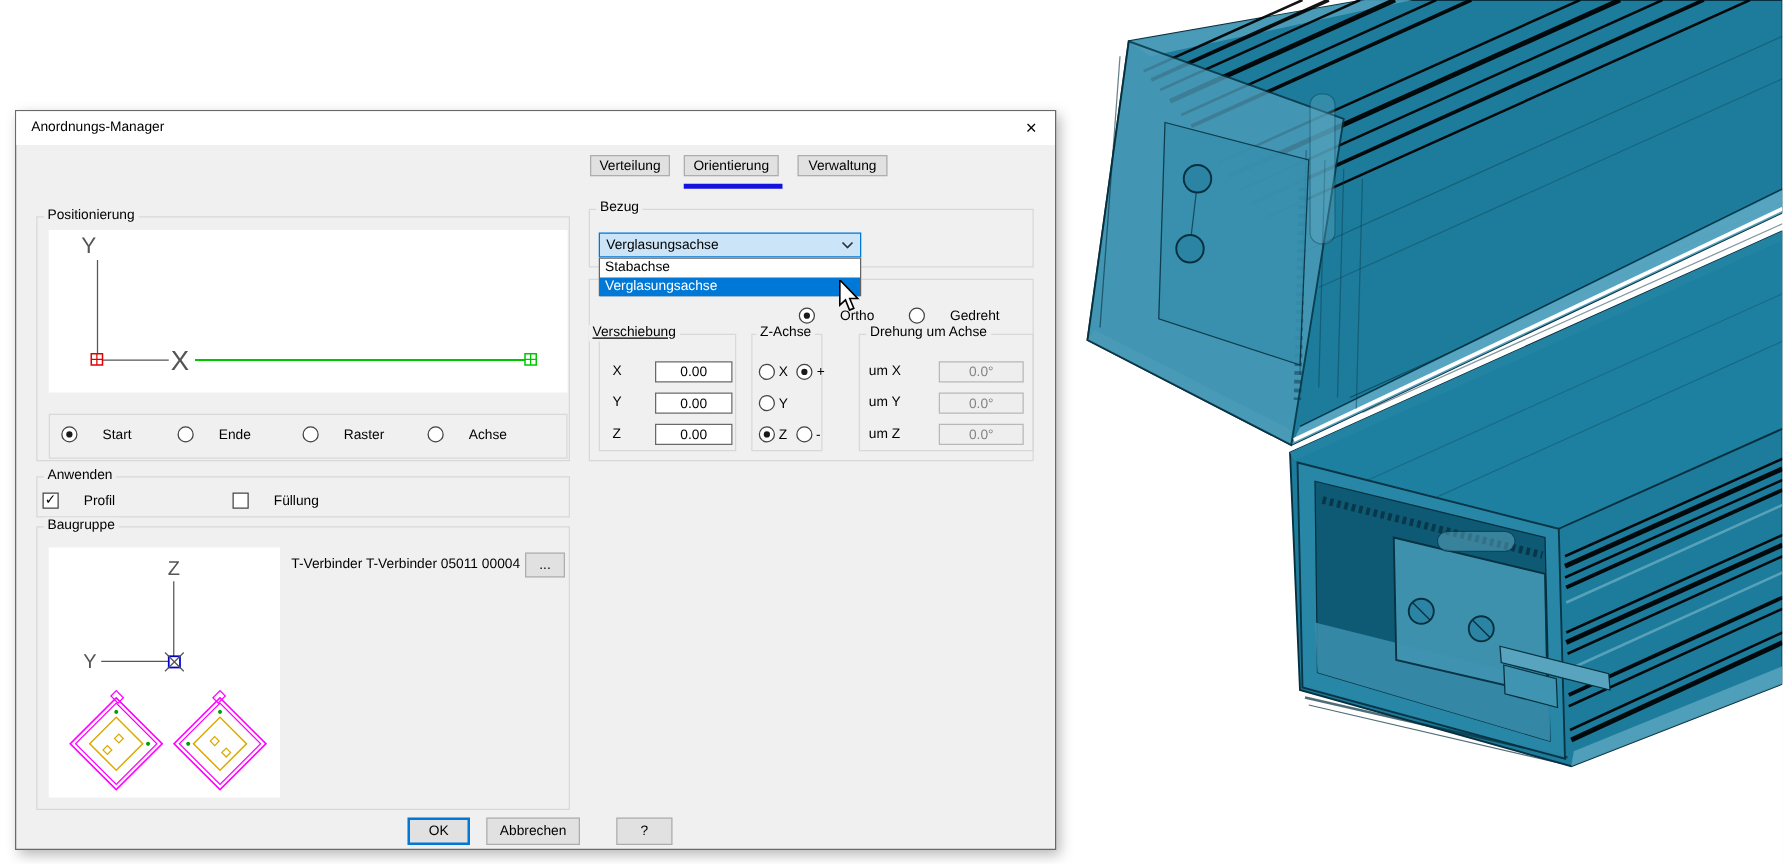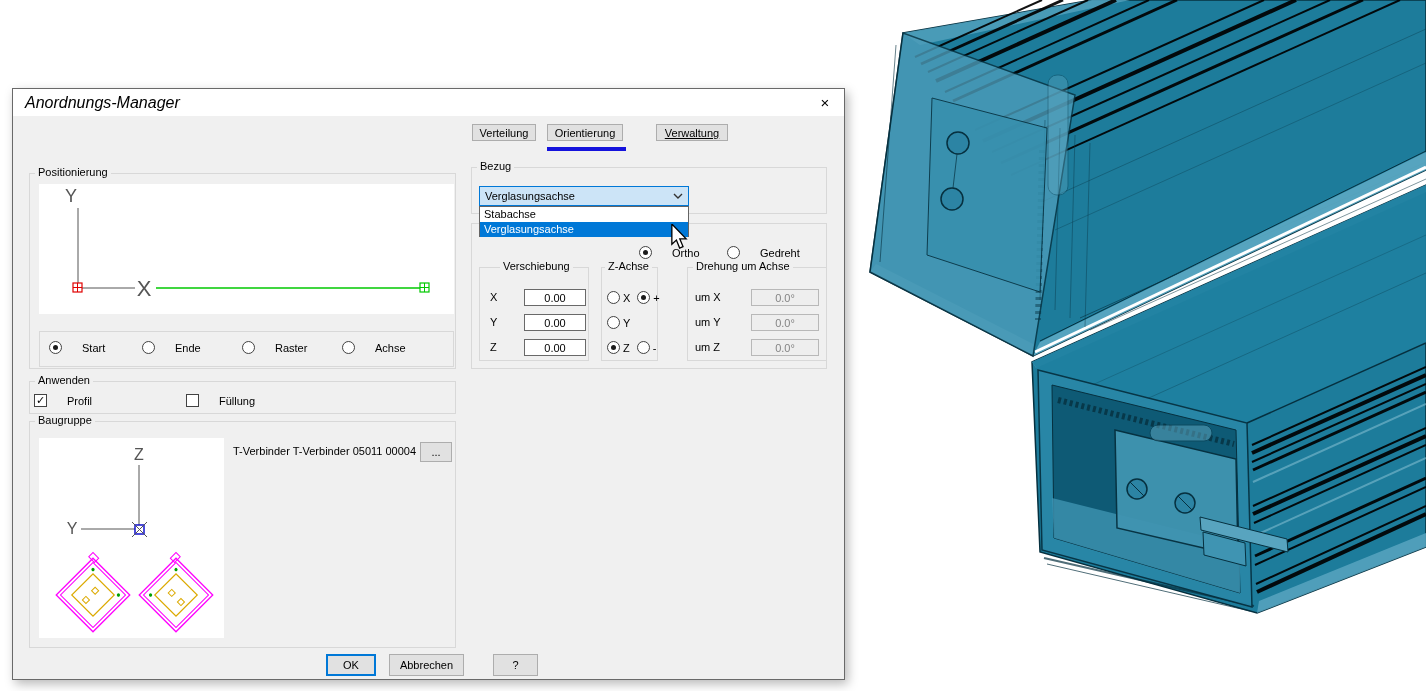--- a/index.html
+++ b/index.html
@@ -8,21 +8,21 @@
   .stage { position:relative; width:1426px; height:691px; }
 
   
   .scene { position:absolute; left:848px; top:0; width:578px; height:691px; }
 
   
   .dialog { position:absolute; left:12px; top:88px; width:833px; height:592px;
             background:#f0f0f0; border:1px solid #696969;
             box-shadow:3px 4px 10px rgba(0,0,0,.28); font-size:11px; }
   .titlebar { position:absolute; left:0; top:0; width:100%; height:27px; background:#ffffff; }
-  .title { position:absolute; left:12px; top:0; line-height:27px; font-size:16px;font-style:italic; }
+  .title { position:absolute; left:12px; top:0; line-height:27px; font-size:11px; }
   .close { position:absolute; right:6px; top:3px; width:26px; height:21px; text-align:center;
            line-height:21px; font-size:15px; cursor:default; }
 
   .btn { position:absolute; background:#e1e1e1; border:1px solid #adadad; text-align:center;
          font-size:11px; display:flex; align-items:center; justify-content:center; }
   .btn.focused { border:2px solid #0078d7; }
 
   .g  { position:absolute; border:1px solid #d8d8d8; }
   .gl { position:absolute; background:#f0f0f0; padding:0 3px; line-height:13px; font-size:11px; z-index:2; }
 
@@ -164,21 +164,21 @@
   </svg>
 
   <div class="dialog">
     <div class="titlebar">
       <span class="title">Anordnungs-Manager</span>
       <span class="close">×</span>
     </div>
 
     <div class="btn" style="left:459px;top:35px;width:64px;height:17px;">Verteilung</div>
     <div class="btn" style="left:534px;top:35px;width:76px;height:17px;">Orientierung</div>
-    <div class="btn" style="left:643px;top:35px;width:72px;height:17px;text-decoration:underline;">Verwaltung</div>
+    <div class="btn" style="left:625px;top:35px;width:72px;height:17px;">Verwaltung</div>
     <div style="position:absolute;left:534px;top:58px;width:79px;height:4px;background:#1412dc;"></div>
 
     <span class="gl" style="left:464px;top:71px;">Bezug</span>
     <div class="g" style="left:458px;top:78px;width:356px;height:47px;"></div>
     <div class="combo">
       <span>Verglasungsachse</span>
       <svg class="chev" width="10" height="6" viewBox="0 0 10 6">
         <polyline points="1,1 5,5 9,1" fill="none" stroke="#333" stroke-width="1.4"></polyline>
       </svg>
     </div>
@@ -190,21 +190,21 @@
     <div class="g" style="left:458px;top:134px;width:356px;height:146px;"></div>
     <div class="row" style="left:626px;top:157px;">
       <span class="radio sel"></span>
       <span>Ortho</span>
     </div>
     <div class="row" style="left:714px;top:157px;">
       <span class="radio"></span>
       <span>Gedreht</span>
     </div>
 
-    <span class="gl" style="left:487px;top:171px;">Verschiebung</span>
+    <span class="gl" style="left:458px;top:171px;text-decoration:underline;">Verschiebung</span>
     <div class="g" style="left:466px;top:178px;width:110px;height:94px;"></div>
     <span class="lbl" style="left:477px;top:202px;">X</span>
     <div class="fld" style="left:511px;top:200px;width:62px;height:17px;">0.00</div>
     <span class="lbl" style="left:477px;top:227px;">Y</span>
     <div class="fld" style="left:511px;top:225px;width:62px;height:17px;">0.00</div>
     <span class="lbl" style="left:477px;top:252px;">Z</span>
     <div class="fld" style="left:511px;top:250px;width:62px;height:17px;">0.00</div>
 
     <span class="gl" style="left:592px;top:171px;">Z-Achse</span>
     <div class="g" style="left:588px;top:178px;width:57px;height:94px;"></div>

